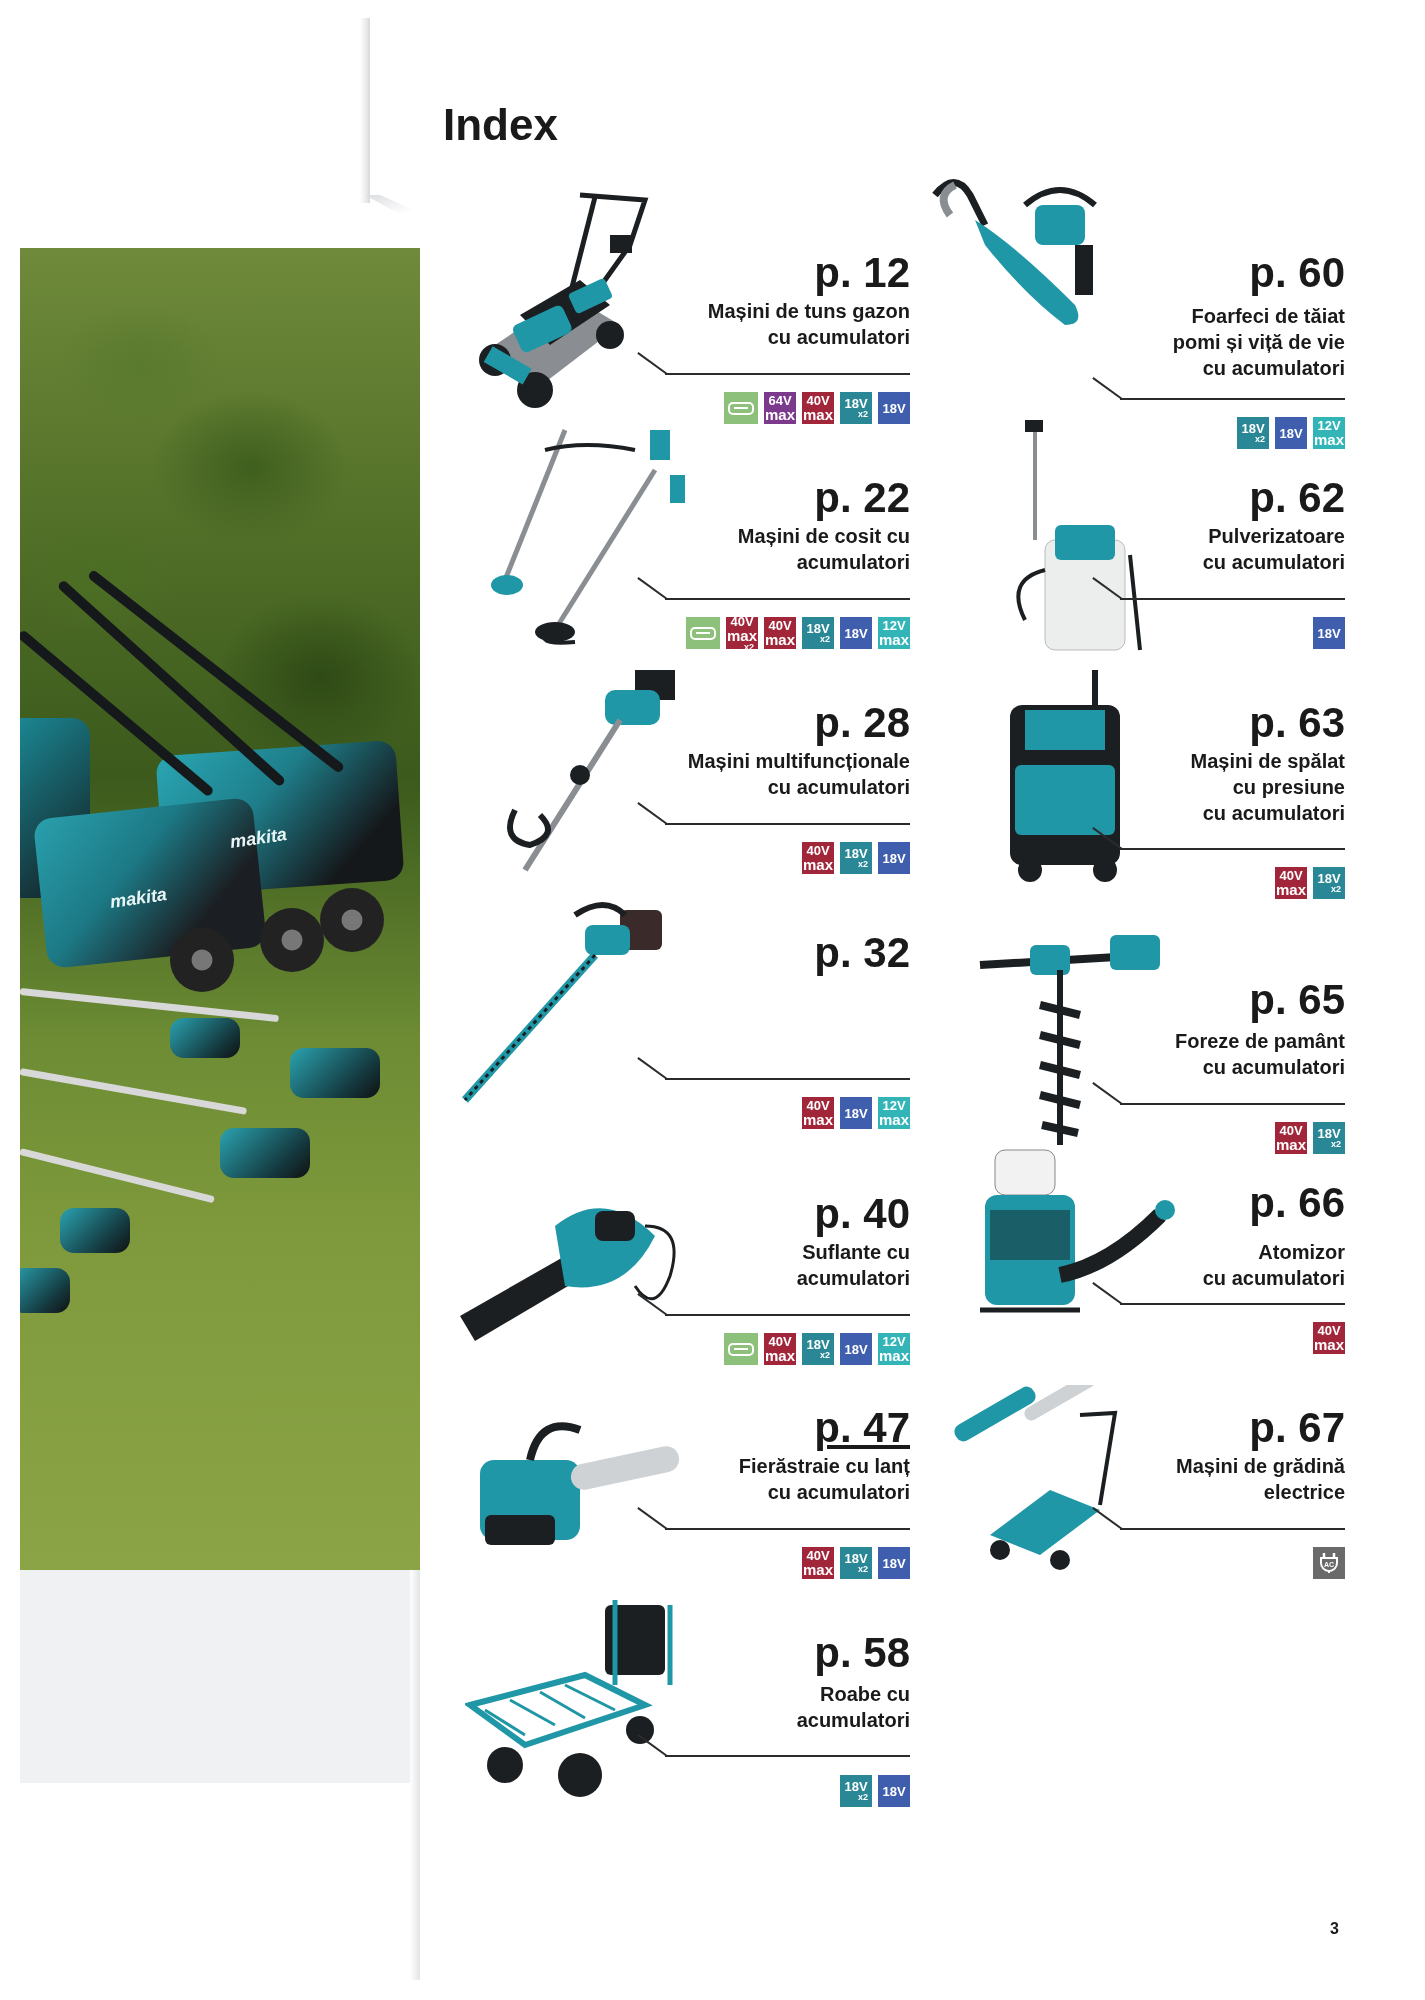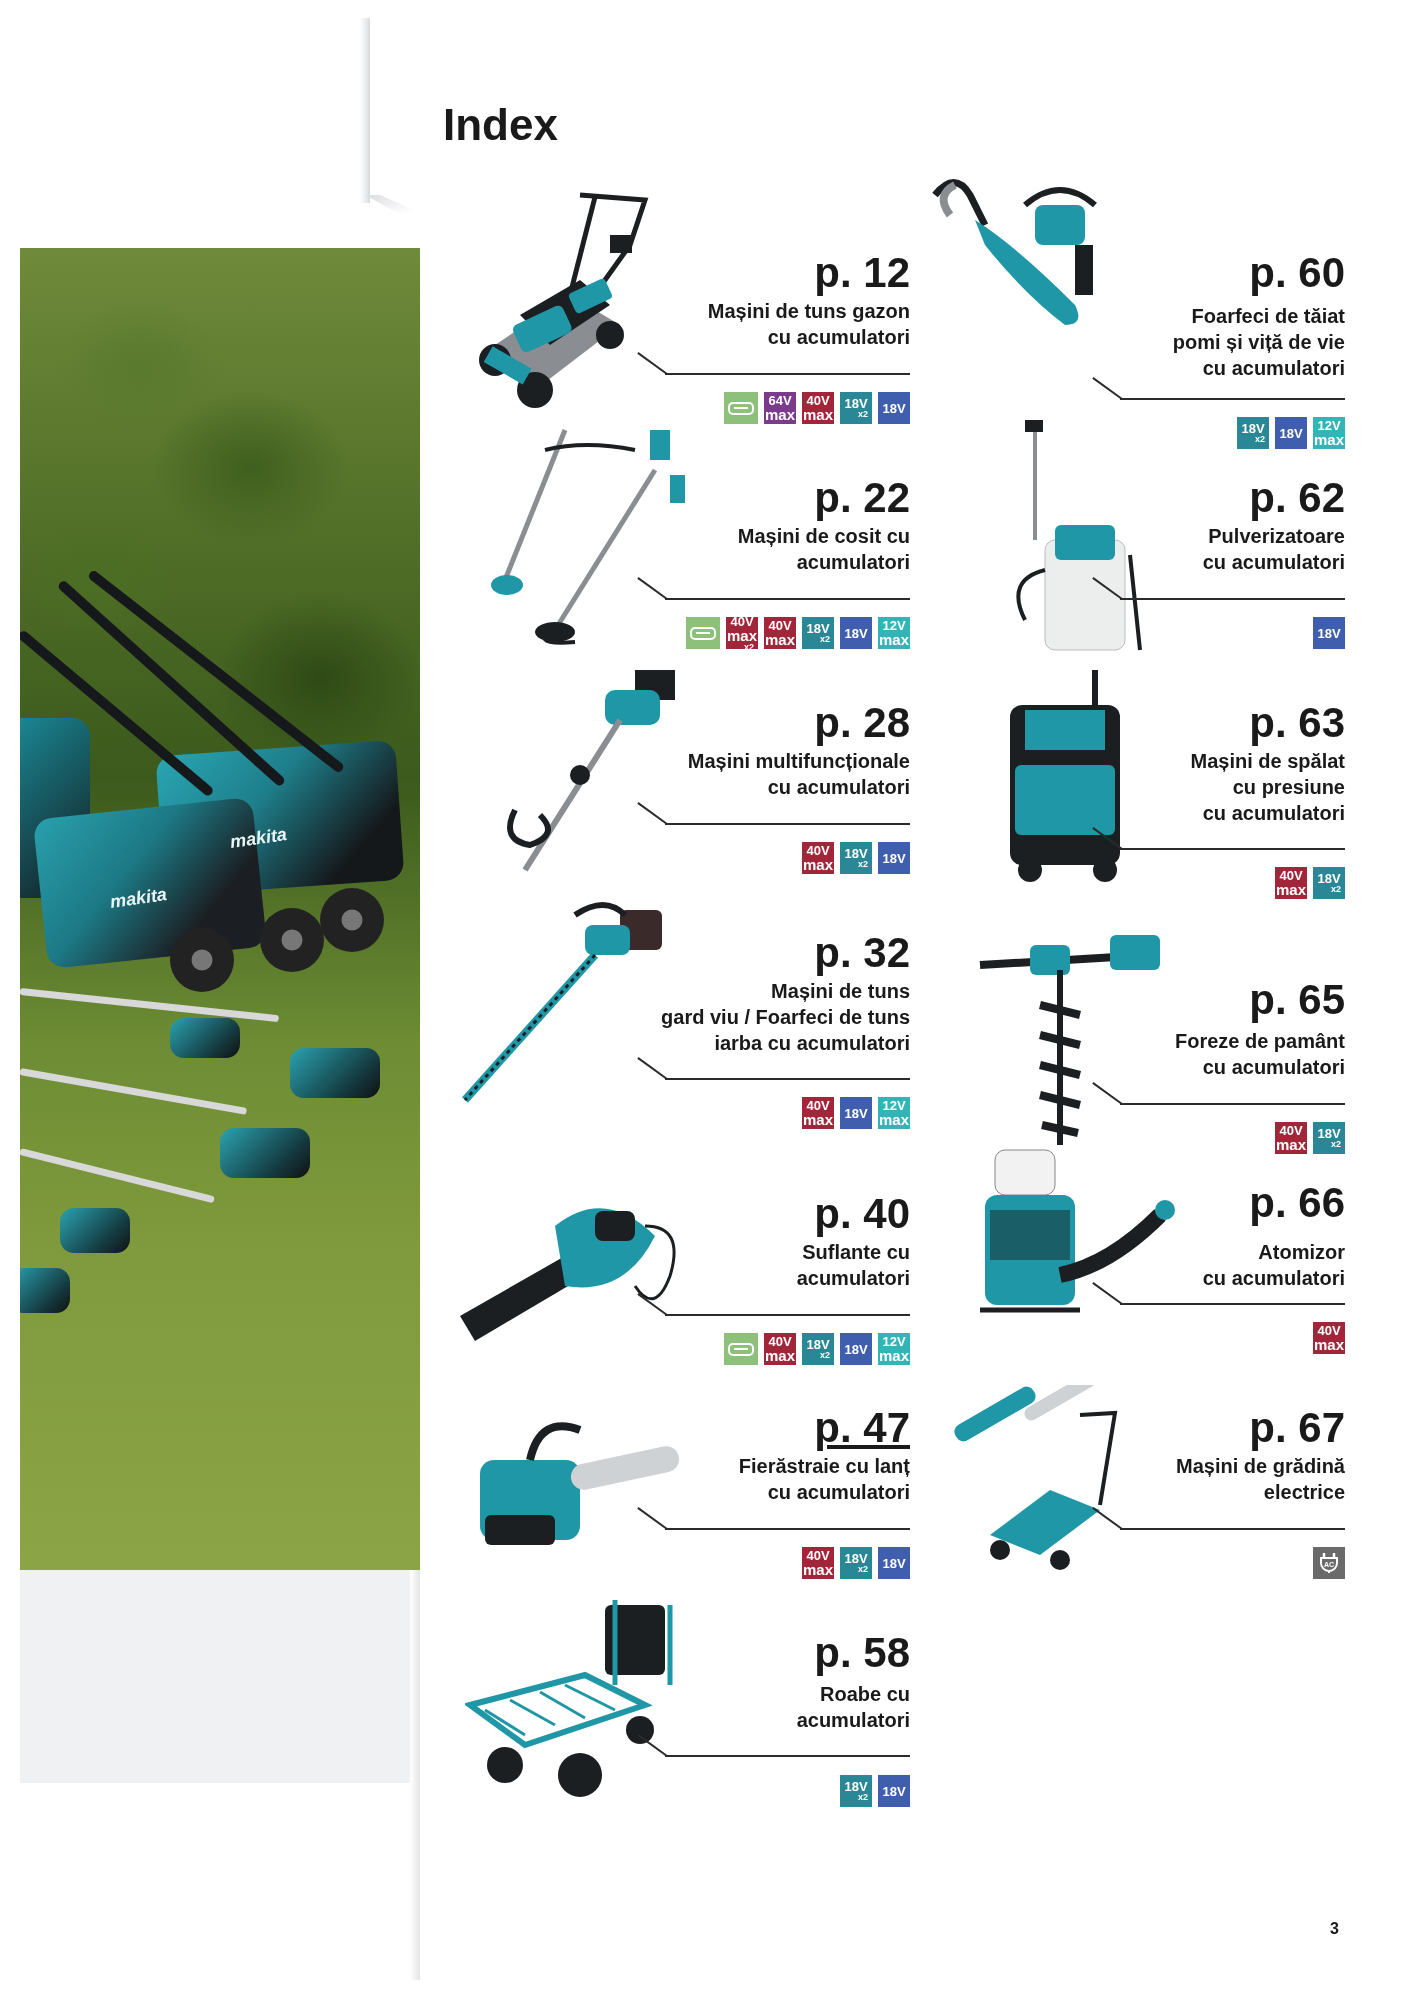--- a/index.html
+++ b/index.html
@@ -262,23 +262,20 @@
     </div>
     <div class="entry" style="left: 470px; top: 895px; width: 440px; height: 240px;">
       <div class="illus" style="left: -15px; top: 0px;"><svg width="220" height="230" viewBox="0 0 220 230">
           <rect x="165" y="15" width="42" height="40" rx="6" fill="#3a2a2a"></rect>
           <rect x="130" y="30" width="45" height="30" rx="8" fill="#1f97a6"></rect>
           <path d="M120 20 Q150 0 170 20" fill="none" stroke="#1c1f22" stroke-width="6"></path>
           <line x1="140" y1="60" x2="10" y2="205" stroke="#1f97a6" stroke-width="8"></line>
           <line x1="140" y1="60" x2="10" y2="205" stroke="#1c1f22" stroke-width="3" stroke-dasharray="4 4"></line>
         </svg></div>
       <div class="page" style="top: 37px;">p. 32</div>
-      <div class="desc" style="top: 83px;">Mașini de tuns
-gard viu / Foarfeci de tuns
-iarba cu acumulatori</div>
       <div class="rule" style="top: 183px; width: 245px;"></div>
       <div class="diag" style="top: 183px; left: 161px; width: 36px; transform: rotate(36deg); transform-origin: right center;"></div>
       <div class="badges" style="top: 202px;">
         <div class="badge" style="background: rgb(162, 38, 58);">
           <span class="v">40V</span>
           <span class="s">max</span>
         </div>
         <div class="badge" style="background: rgb(63, 95, 174);">
           <span class="v">18V</span>
         </div>

